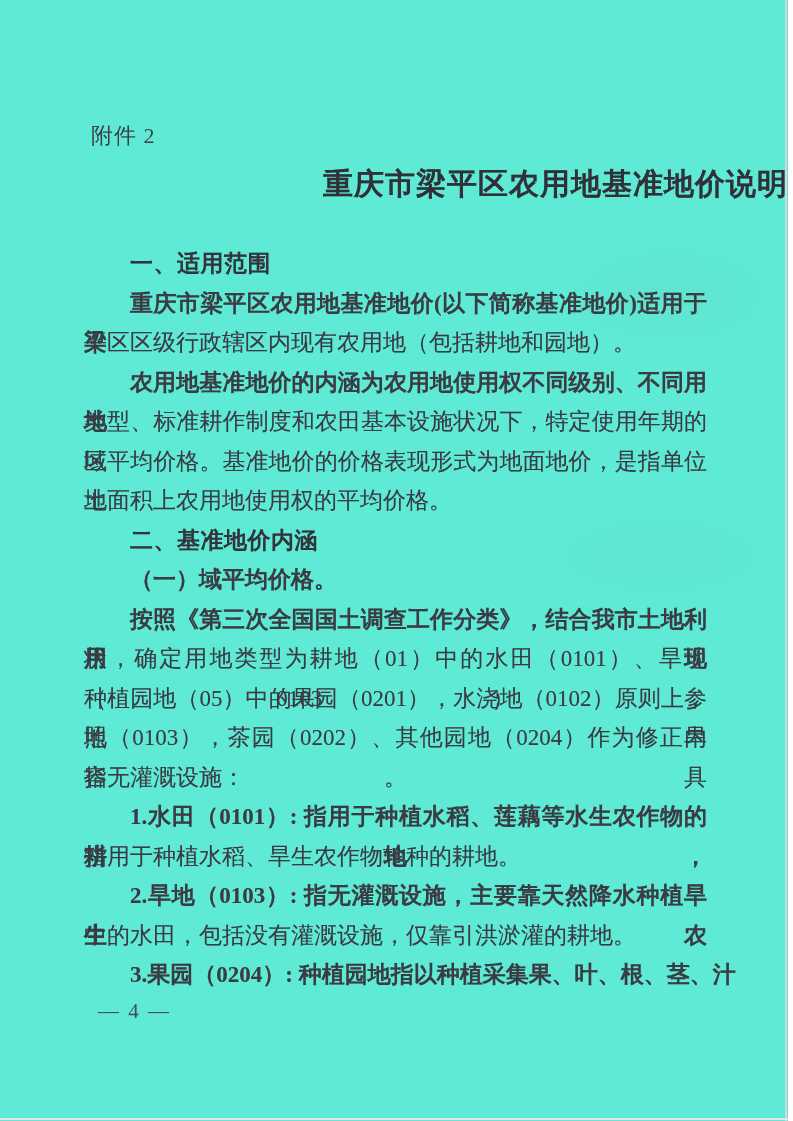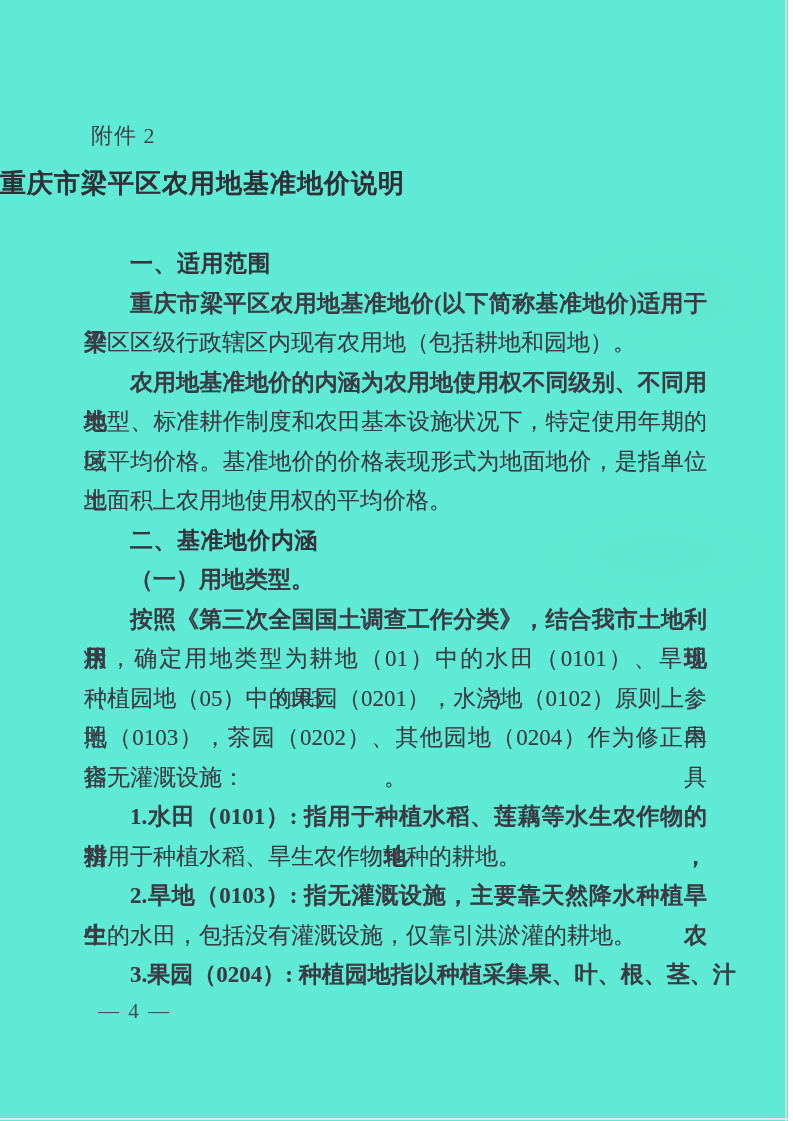--- a/index.html
+++ b/index.html
@@ -46,22 +46,22 @@
     line-height: 30px;
     letter-spacing: 1px;
     color: #3f3f48;
     white-space: pre;
   }
   .doc-title {
     position: absolute;
     left: 0; top: 163px;
     width: 100%;
     margin: 0;
-    text-align: left;
-    font-size: 26px;
+    text-align: right;
+    font-size: 30px;
     line-height: 42px;
     font-weight: 700;
     letter-spacing: 1px;
     color: #303039;
     text-shadow: 0 0 0.5px rgba(48,48,57,0.45);
   }
   .doc-body {
     position: absolute;
     left: 84px; top: 244px;
     width: 623px;
@@ -118,21 +118,21 @@
       <div class="paragraph body">
         <div class="line first fill">农用地基准地价的内涵为农用地使用权不同级别、不同用地</div>
         <div class="line fill">类型、标准耕作制度和农田基本设施状况下，特定使用年期的区</div>
         <div class="line fill">域平均价格。基准地价的价格表现形式为地面地价，是指单位土</div>
         <div class="line">地面积上农用地使用权的平均价格。</div>
       </div>
       <div class="paragraph heading">
         <div class="line first">二、基准地价内涵</div>
       </div>
       <div class="paragraph body">
-        <div class="line first">（一）用地类型。</div>
+        <div class="line first">（一）域平均价格。</div>
       </div>
       <div class="paragraph body">
         <div class="line first fill">按照《第三次全国国土调查工作分类》，结合我市土地利用现</div>
         <div class="line fill">状，确定用地类型为耕地（01）中的水田（0101）、旱地（0103），</div>
         <div class="line fill">种植园地（05）中的果园（0201），水浇地（0102）原则上参照旱</div>
         <div class="line fill">地（0103），茶园（0202）、其他园地（0204）作为修正内容。具</div>
         <div class="line">指无灌溉设施：</div>
       </div>
       <div class="paragraph body">
         <div class="line first fill">1.水田（0101）: 指用于种植水稻、莲藕等水生农作物的耕地，</div>

